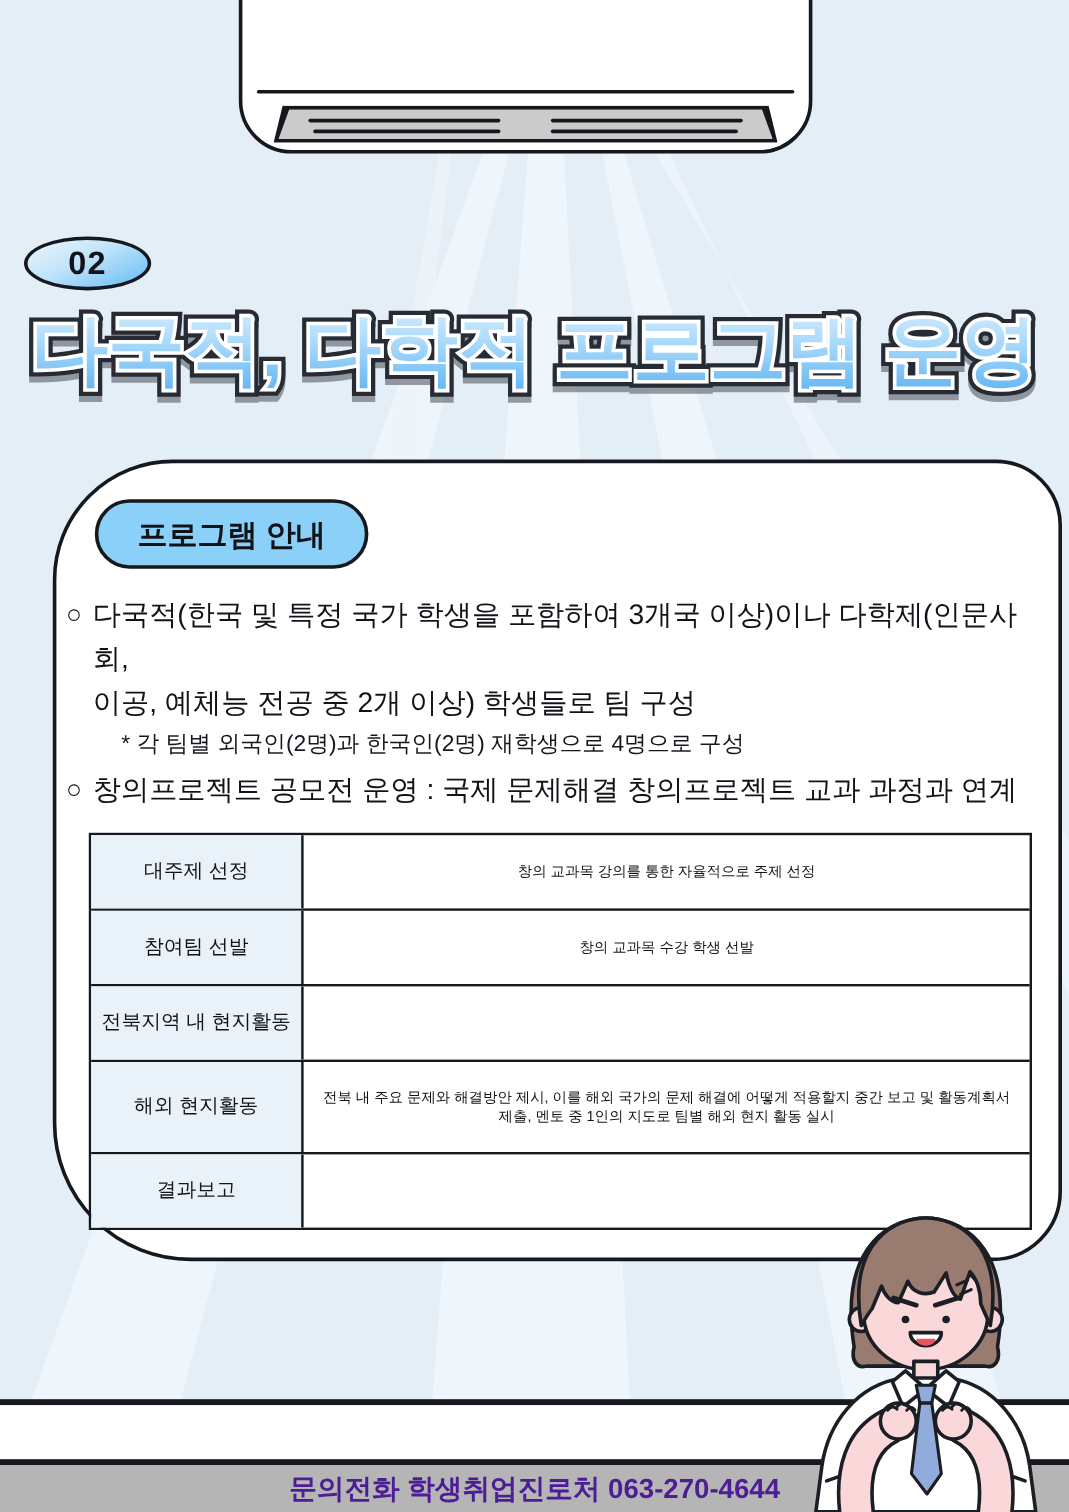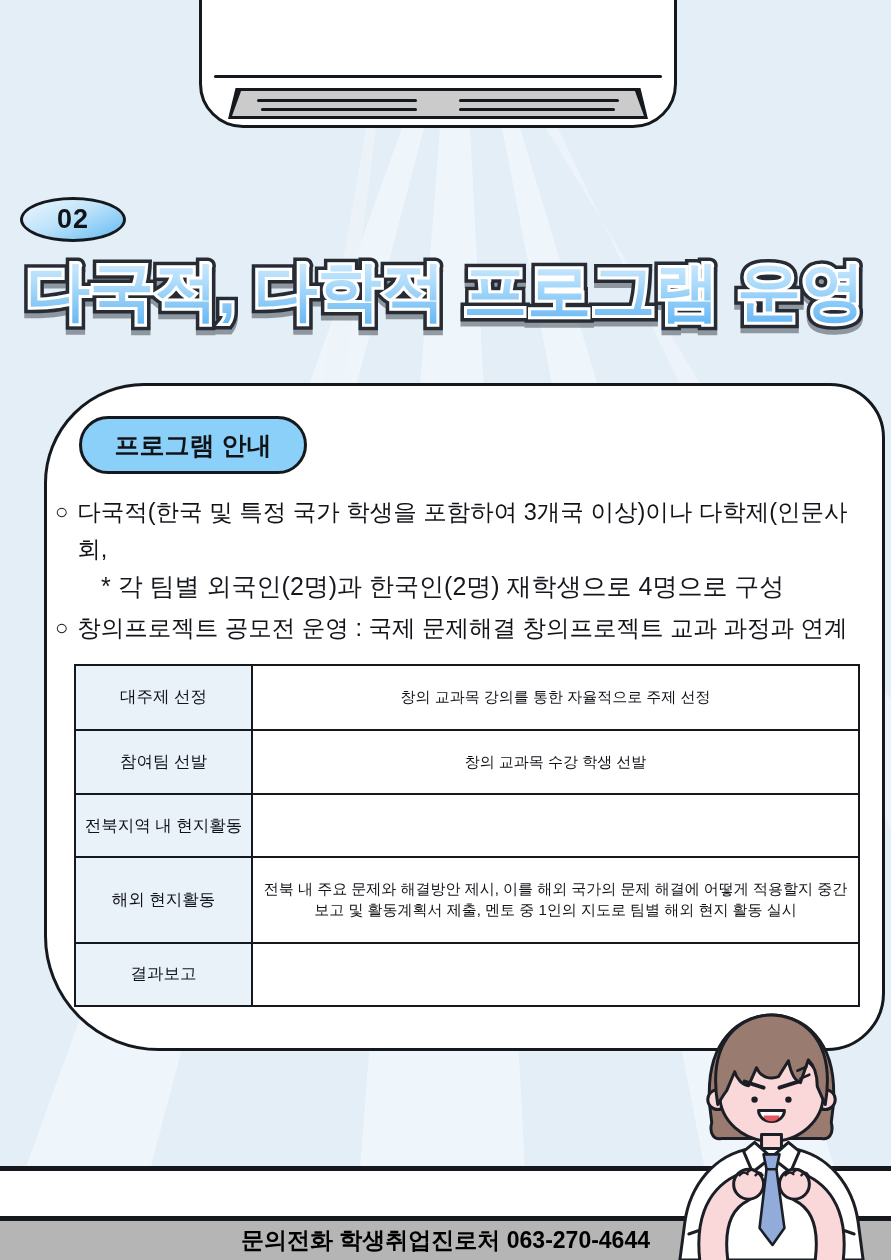--- a/index.html
+++ b/index.html
@@ -66,47 +66,47 @@
   }
   .pill {
     margin:30px 0 0 32px; width:228px; height:58px;
     background:#8bd0f8; border:3px solid #15181d; border-radius:30px;
     display:flex; align-items:center; justify-content:center;
     font-size:25px; font-weight:800;
   }
   .bullets { margin:20px 10px 0 8px; }
   .bullet { display:flex; gap:9px; font-size:23.5px; line-height:1.56; font-weight:500; }
   .bullet .marker { flex:none; font-size:22px; padding-top:1px; }
-  .bullet-note { font-size:25px; font-weight:400; margin:3px 0 7px 46px; color:#16181d; }
+  .bullet-note { font-size:19px; font-weight:400; margin:3px 0 7px 46px; color:#16181d; }
   .prg-table {
     margin:17px 0 0 27px; width:786px;
     border:2.5px solid #15181d;
   }
   .t-row { display:flex; border-bottom:2.5px solid #15181d; }
   .t-row:last-child { border-bottom:none;gap:44px; }
   .t-label {
     flex:none; width:177px; min-height:61px; background:#e9f2f9;
     border-right:2.5px solid #15181d;
     display:flex; align-items:center; justify-content:center;
     font-size:16.5px; text-align:center; padding:14px 6px;
   }
   .t-content {
     flex:1; display:flex; align-items:center; justify-content:center;
-    font-size:15px; line-height:1.38; text-align:center; padding:21px 10px;
+    font-size:12px; line-height:1.38; text-align:center; padding:21px 10px;
   }
 
   
   .foot-line1 { position:absolute; left:0; top:1166px; width:891px; height:5px; background:#15181d; z-index:2; }
   .foot-white { position:absolute; left:0; top:1171px; width:891px; height:45px; background:#ffffff; z-index:2; }
   .foot-line2 { position:absolute; left:0; top:1216px; width:891px; height:5px; background:#15181d; z-index:2; }
   .foot-bar {
     position:absolute; left:0; top:1221px; width:891px; height:39px;
     background:#b5b5b5; z-index:2;
     display:flex; align-items:center; justify-content:center;
-    font-size:23px; font-weight:700; color:#000000;
+    font-size:23px; font-weight:700; color:#4c1d95;
   }
 
   
   .character { position:absolute; left:652px; top:983px; width:239px; height:277px; z-index:10; }
 </style>
 </head>
 <body>
 
 <div class="stage">
 
@@ -143,20 +143,21 @@
   <div class="card">
     <div class="pill">
       <span>프로그램 안내</span>
     </div>
 
     <div class="bullets">
       <div class="bullet">
         <span class="marker">○</span>
         <div>
           <div>다국적(한국 및 특정 국가 학생을 포함하여 3개국 이상)이나 다학제(인문사회,</div>
+          <div>이공, 예체능 전공 중 2개 이상) 학생들로 팀 구성</div>
         </div>
       </div>
       <div class="bullet-note">* 각 팀별 외국인(2명)과 한국인(2명) 재학생으로 4명으로 구성</div>
       <div class="bullet">
         <span class="marker">○</span>
         <div>
           <div>창의프로젝트 공모전 운영 : 국제 문제해결 창의프로젝트 교과 과정과 연계</div>
         </div>
       </div>
     </div>

